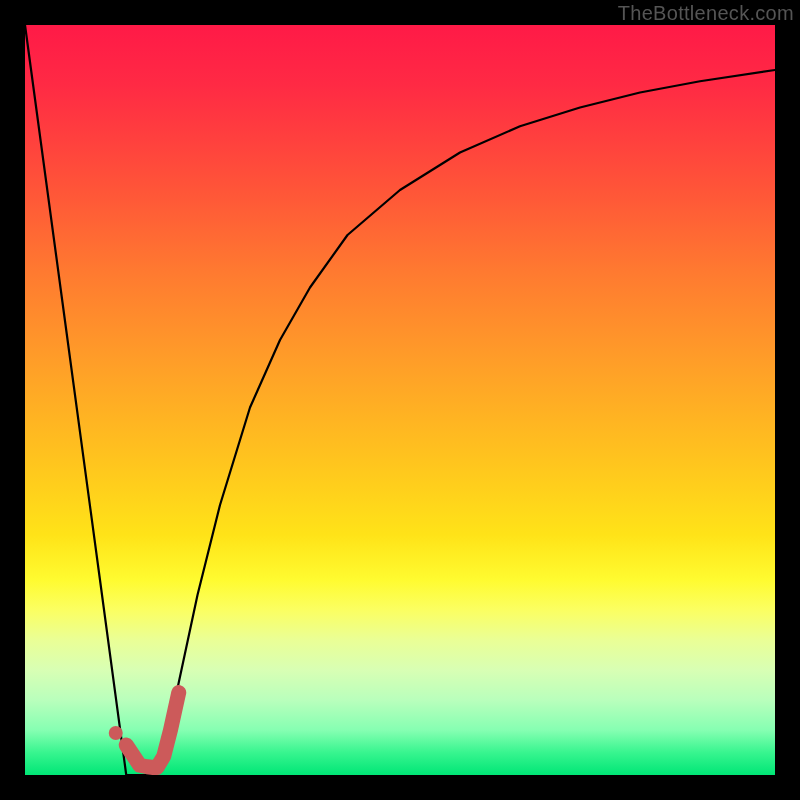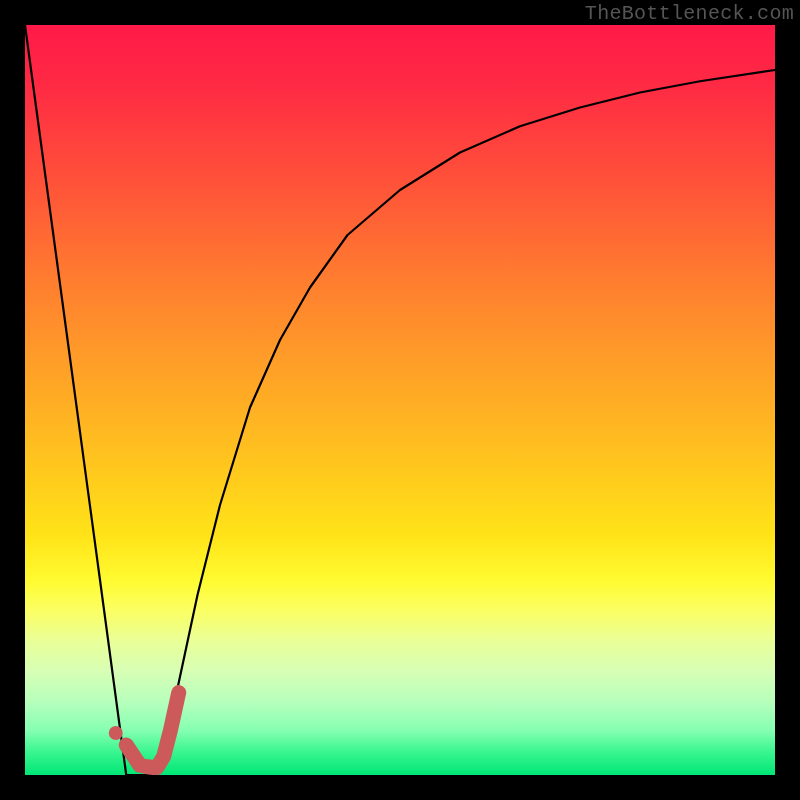--- a/index.html
+++ b/index.html
@@ -35,21 +35,20 @@
       #00e676 100%);
   }
   .watermark {
     position: absolute;
     top: 2px;
     right: 6px;
     color: #555;
     font-size: 20px;
     font-weight: 500;
     letter-spacing: 0.3px;
-    font-family: Liberation Mono, monospace;
   }
   svg.plot {
     position: absolute;
     left: 25px;
     top: 25px;
     width: 750px;
     height: 750px;
     overflow: visible;
   }
 </style>

